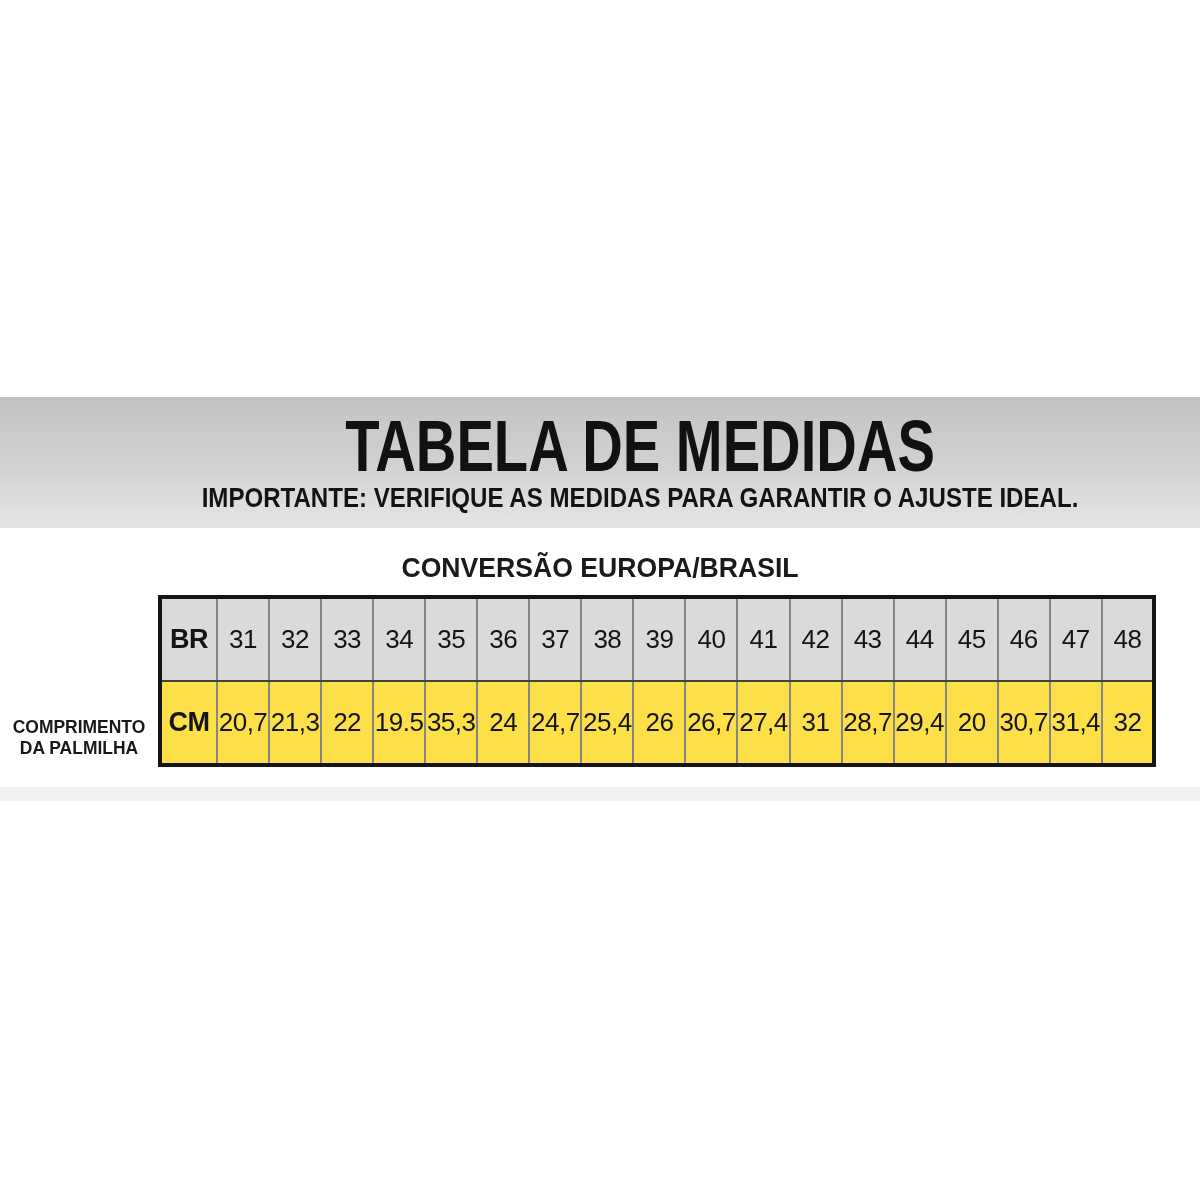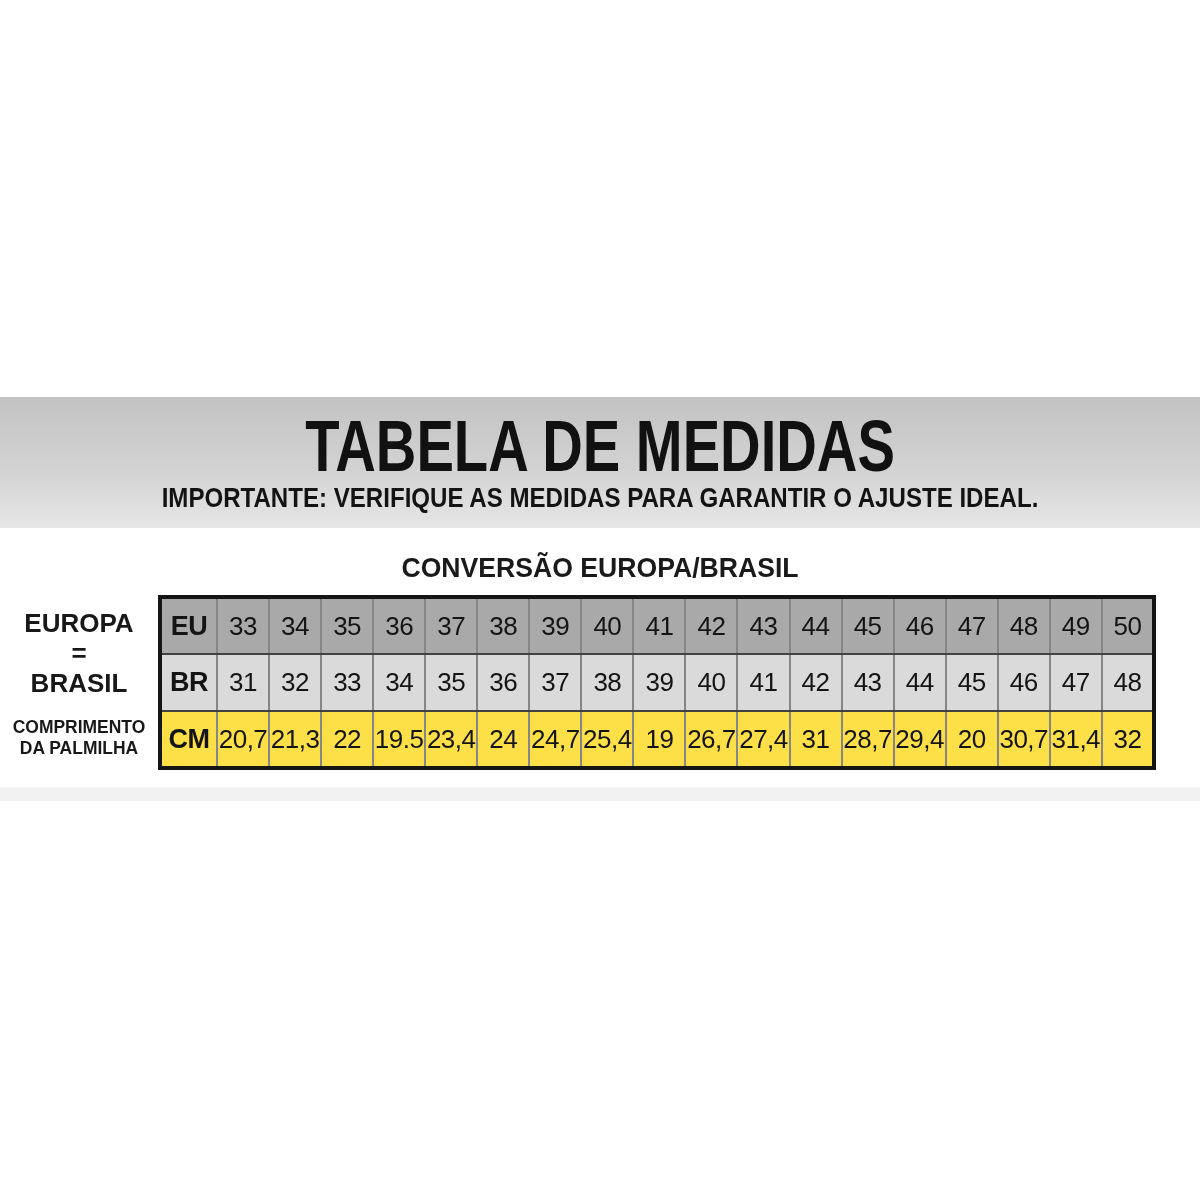--- a/index.html
+++ b/index.html
@@ -128,61 +128,35 @@
     left: 0; right: 0;
     top: 787px;
     height: 14px;
   }
 </style>
 </head>
 <body>
 
 <div class="page">
 
-  <div class="header-panel" style="background: linear-gradient(rgb(195, 195, 195) 0%, rgb(210, 210, 210) 55%, rgb(230, 230, 230) 100%);">
+  <div class="header-panel" style="background: linear-gradient(rgb(195, 195, 195) 0%, rgb(210, 210, 210) 55%, rgb(230, 230, 230) 100%); padding-left: 40px;">
     <div class="main-title">TABELA DE MEDIDAS</div>
     <div class="sub-title">IMPORTANTE: VERIFIQUE AS MEDIDAS PARA GARANTIR O AJUSTE IDEAL.</div>
   </div>
 
   <div class="section-title">CONVERSÃO EUROPA/BRASIL</div>
 
-  <div class="row-group-label">
-    <div>EUROPA</div>
-    <div>=</div>
-    <div>BRASIL</div>
-  </div>
 
   <div class="insole-label">
     <div>COMPRIMENTO</div>
     <div>DA PALMILHA</div>
   </div>
 
   <table class="size-table" style="border-color: rgb(21, 21, 21);">
     <tbody>
-        <tr style="background: rgb(169, 169, 169);">
-          <th>EU</th>
-          <td>33</td>
-          <td>34</td>
-          <td>35</td>
-          <td>36</td>
-          <td>37</td>
-          <td>38</td>
-          <td>39</td>
-          <td>40</td>
-          <td>41</td>
-          <td>42</td>
-          <td>43</td>
-          <td>44</td>
-          <td>45</td>
-          <td>46</td>
-          <td>47</td>
-          <td>48</td>
-          <td>49</td>
-          <td>50</td>
-        </tr>
         <tr style="background: rgb(218, 218, 218);">
           <th>BR</th>
           <td>31</td>
           <td>32</td>
           <td>33</td>
           <td>34</td>
           <td>35</td>
           <td>36</td>
           <td>37</td>
           <td>38</td>
@@ -196,25 +170,25 @@
           <td>46</td>
           <td>47</td>
           <td>48</td>
         </tr>
         <tr style="background: #fde047;">
           <th>CM</th>
           <td>20,7</td>
           <td>21,3</td>
           <td>22</td>
           <td>19.5</td>
-          <td>23,4</td>
+          <td>35,3</td>
           <td>24</td>
           <td>24,7</td>
           <td>25,4</td>
-          <td>19</td>
+          <td>26</td>
           <td>26,7</td>
           <td>27,4</td>
           <td>31</td>
           <td>28,7</td>
           <td>29,4</td>
           <td>20</td>
           <td>30,7</td>
           <td>31,4</td>
           <td>32</td>
         </tr>

